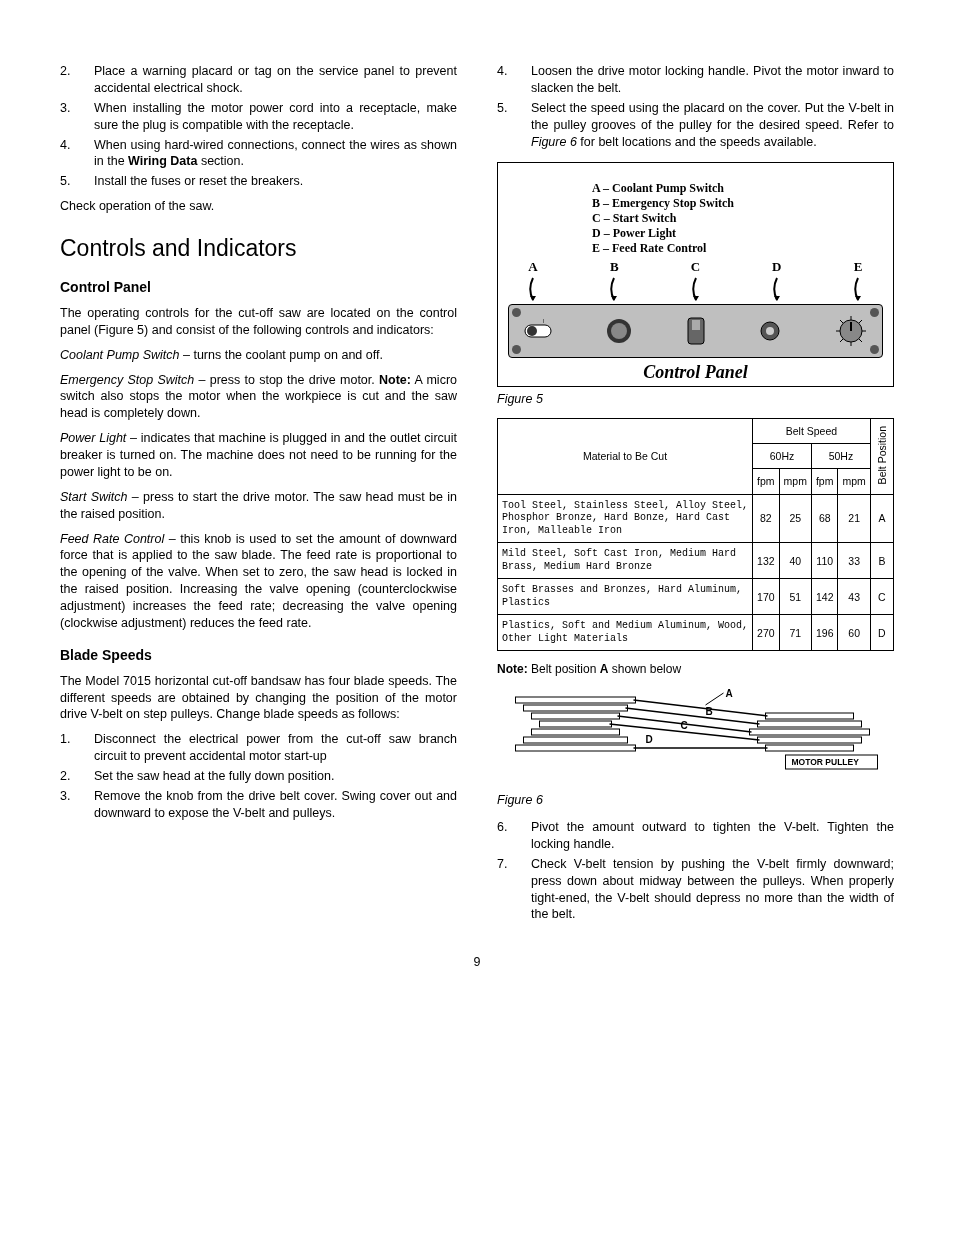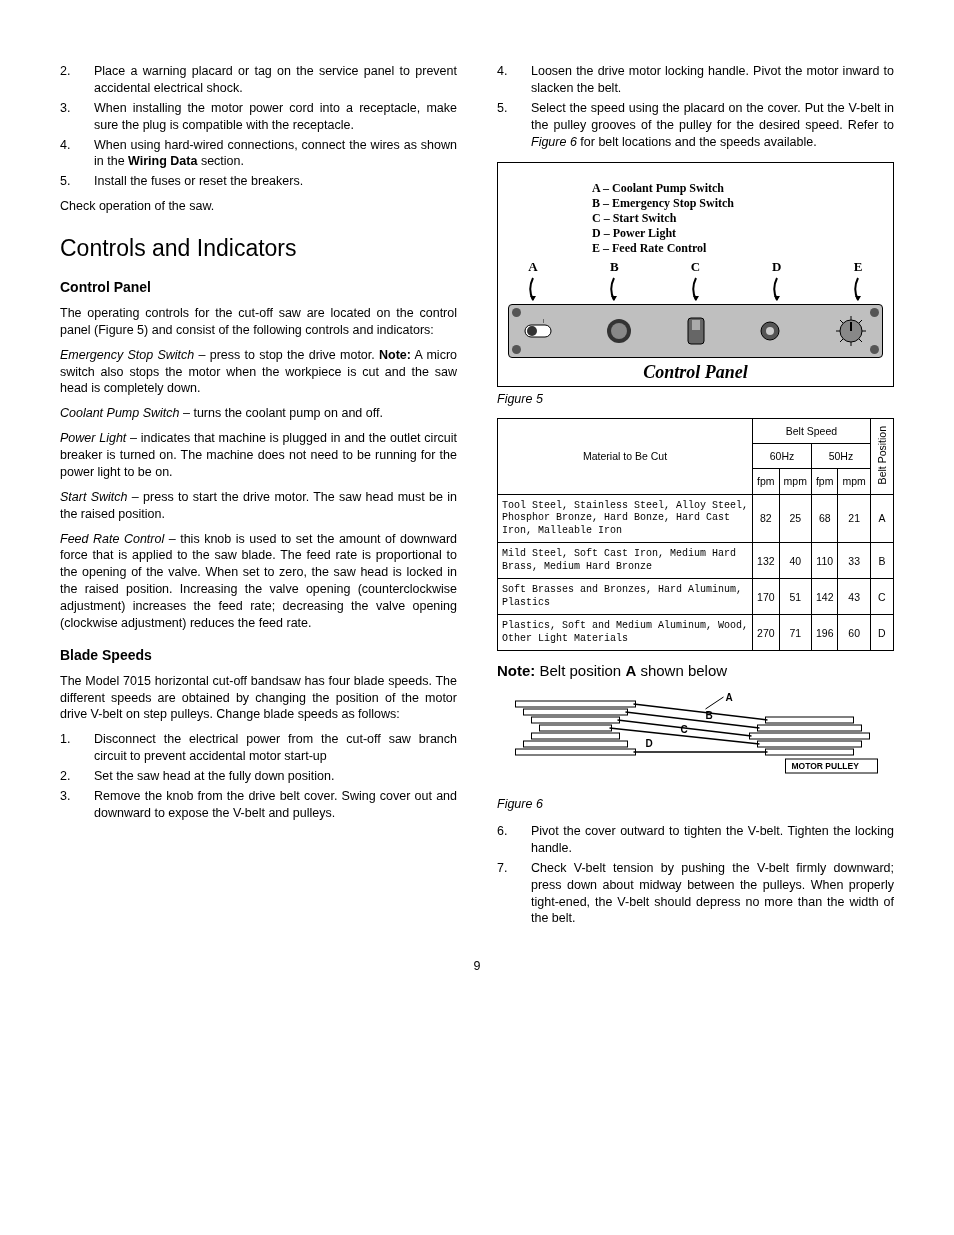--- a/index.html
+++ b/index.html
@@ -112,21 +112,21 @@
     font-size: 10.5px;
   }
   table.spd th, table.spd td {
     border: 1px solid #000;
     padding: 5px 4px;
     text-align: center;
   }
   table.spd th { font-weight: normal; }
   table.spd td.mat { text-align: left; font-size: 10px; line-height: 1.25; font-family: Liberation Mono, monospace; }
   .rot { writing-mode: vertical-rl; transform: rotate(180deg); white-space: nowrap; }
-  .note { font-size: 15px; margin: 10px 0 6px 0; }
+  .note { font-size: 12px; margin: 10px 0 6px 0; }
   .fig6 {
     margin: 0 0 2px 0;
   }
   .pgnum { text-align: center; margin-top: 28px; font-size: 12.5px; }
 </style>
 </head>
 <body>
 
 <div class="page">
 
@@ -148,23 +148,23 @@
           <span class="n">5.</span>
           <span class="t">Install the fuses or reset the breakers.</span>
         </li>
     </ol>
     <p>Check operation of the saw.</p>
 
     <h2>Controls and Indicators</h2>
     <h3>Control Panel</h3>
     <p class="just">The operating controls for the cut-off saw are located on the control panel (Figure 5) and consist of the following controls and indicators:</p>
 
+    <p class="just"><span class="i">Coolant Pump Switch</span><span> – turns the coolant pump on and off.</span></p>
+
     <p class="just"><span class="i">Emergency Stop Switch</span><span> – press to stop the drive motor. </span><span class="b">Note:</span><span> A micro switch also stops the motor when the workpiece is cut and the saw head is completely down.</span></p>
-
-    <p class="just"><span class="i">Coolant Pump Switch</span><span> – turns the coolant pump on and off.</span></p>
 
     <p class="just"><span class="i">Power Light</span><span> – indicates that machine is plugged in and the outlet circuit breaker is turned on. The machine does not need to be running for the power light to be on.</span></p>
 
     <p class="just"><span class="i">Start Switch</span><span> – press to start the drive motor. The saw head must be in the raised position.</span></p>
 
     <p class="just"><span class="i">Feed Rate Control</span><span> –  this knob is used to set the amount of downward force that is applied to the saw blade. The feed rate is proportional to the opening of the valve. When set to zero, the saw head is locked in the raised position. Increasing the valve opening (counterclockwise adjustment) increases the feed rate; decreasing the valve opening (clockwise adjustment) reduces the feed rate.</span></p>
 
     <h3>Blade Speeds</h3>
     <p class="just">The Model 7015 horizontal cut-off bandsaw has four blade speeds. The different speeds are obtained by changing the position of the motor drive V-belt on step pulleys. Change blade speeds as follows:</p>
 
@@ -357,21 +357,21 @@
         <rect x="280" y="72" width="92" height="14" fill="#fff" stroke="#000"></rect>
         <text x="286" y="82" font-size="8.5" font-weight="bold">MOTOR PULLEY</text>
         <line x1="218" y1="10" x2="200" y2="22" stroke="#000"></line>
       </svg>
     </div>
     <div class="fig-cap">Figure 6</div>
 
     <ol class="num">
       <li>
           <span class="n">6.</span>
-          <span class="t just">Pivot the cover outward to tighten the V-belt. Tighten the locking handle.</span>
+          <span class="t just">Pivot the amount outward to tighten the V-belt. Tighten the locking handle.</span>
         </li>
       <li>
           <span class="n">7.</span>
           <span class="t just">Check V-belt tension by pushing the V-belt firmly downward; press down about midway between the pulleys. When properly tight-ened, the V-belt should depress no more than the width of the belt.</span>
         </li>
     </ol>
   </div>
 </div>
 
 <div class="pgnum">9</div>

